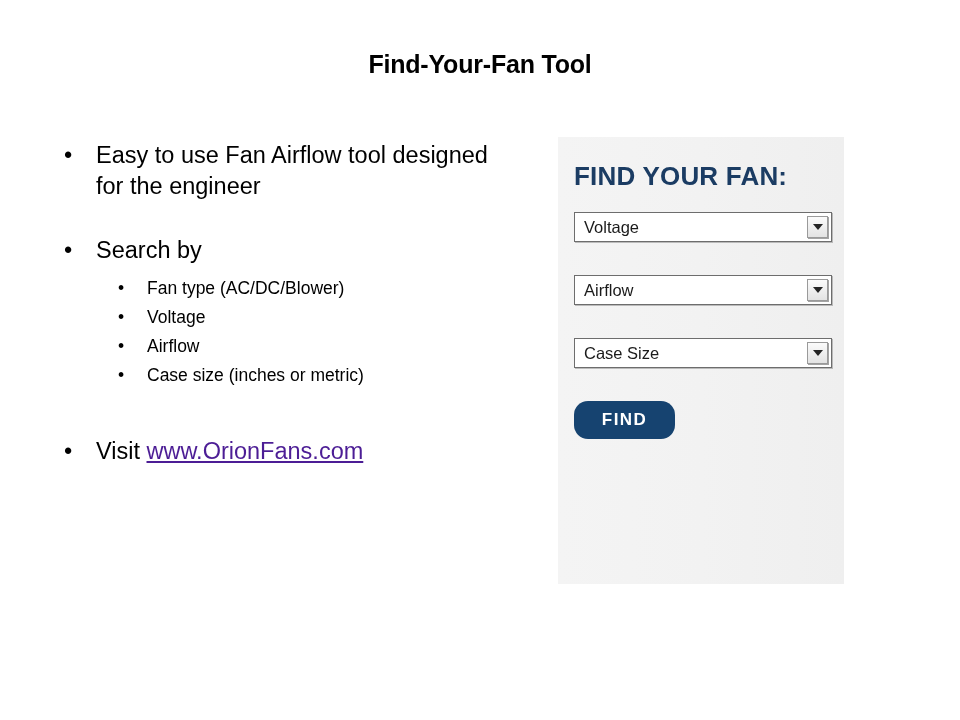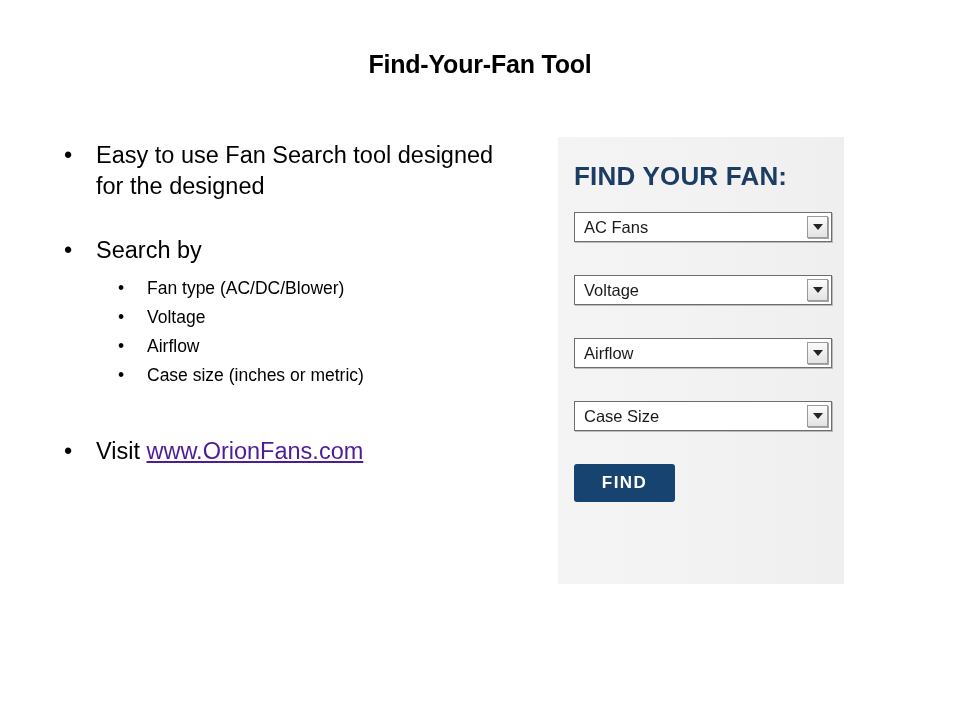--- a/index.html
+++ b/index.html
@@ -172,21 +172,21 @@
     border-right: 5px solid transparent;
     border-top: 6px solid #242424;
   }
 
   .find-button {
     width: 101px;
     height: 38px;
     margin-top: 8px;
     background: #164370;
     border: none;
-    border-radius: 3px;
+    border-radius: 14px;
     color: #ffffff;
     font-size: 17px;
     font-weight: bold;
     letter-spacing: 1.4px;
     font-family: "Liberation Sans", sans-serif;
     cursor: pointer;
     display: flex;
     align-items: center;
     justify-content: center;
   }
@@ -197,21 +197,21 @@
 <div class="slide">
 
   <div class="slide-title">Find-Your-Fan Tool</div>
 
   <div class="body-column">
 
     <ul class="level1">
 
       <li class="bullet1">
         <span class="dot">•</span>
-        <span>Easy to use Fan Search tool designed for the designed</span>
+        <span>Easy to use Fan Airflow tool designed for the engineer</span>
       </li>
 
       <div class="gap-after-first"></div>
 
       <li class="bullet1">
         <span class="dot">•</span>
         <span>Search by</span>
       </li>
 
       <ul class="level2">
@@ -241,26 +241,20 @@
       <span class="dot">•</span>
       <span>Visit </span><a class="weblink">www.OrionFans.com</a>
     </div>
 
   </div>
 
   <div class="fan-panel">
 
     <div class="panel-heading">FIND YOUR FAN:</div>
 
-    <div class="select-row">
-      <span class="sel-label">AC Fans</span>
-      <span class="sel-arrow-btn">
-          <span class="tri"></span>
-        </span>
-    </div>
 
     <div class="select-row">
       <span class="sel-label">Voltage</span>
       <span class="sel-arrow-btn">
           <span class="tri"></span>
         </span>
     </div>
 
     <div class="select-row">
       <span class="sel-label">Airflow</span>

